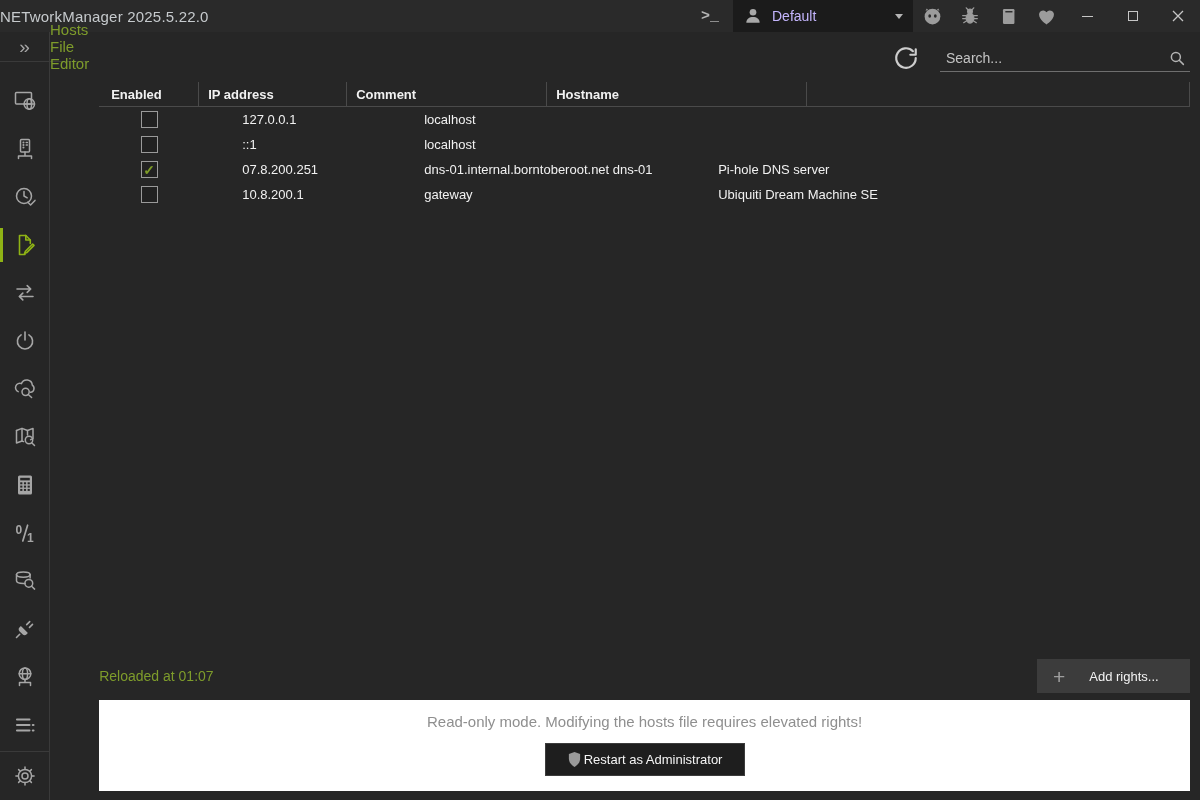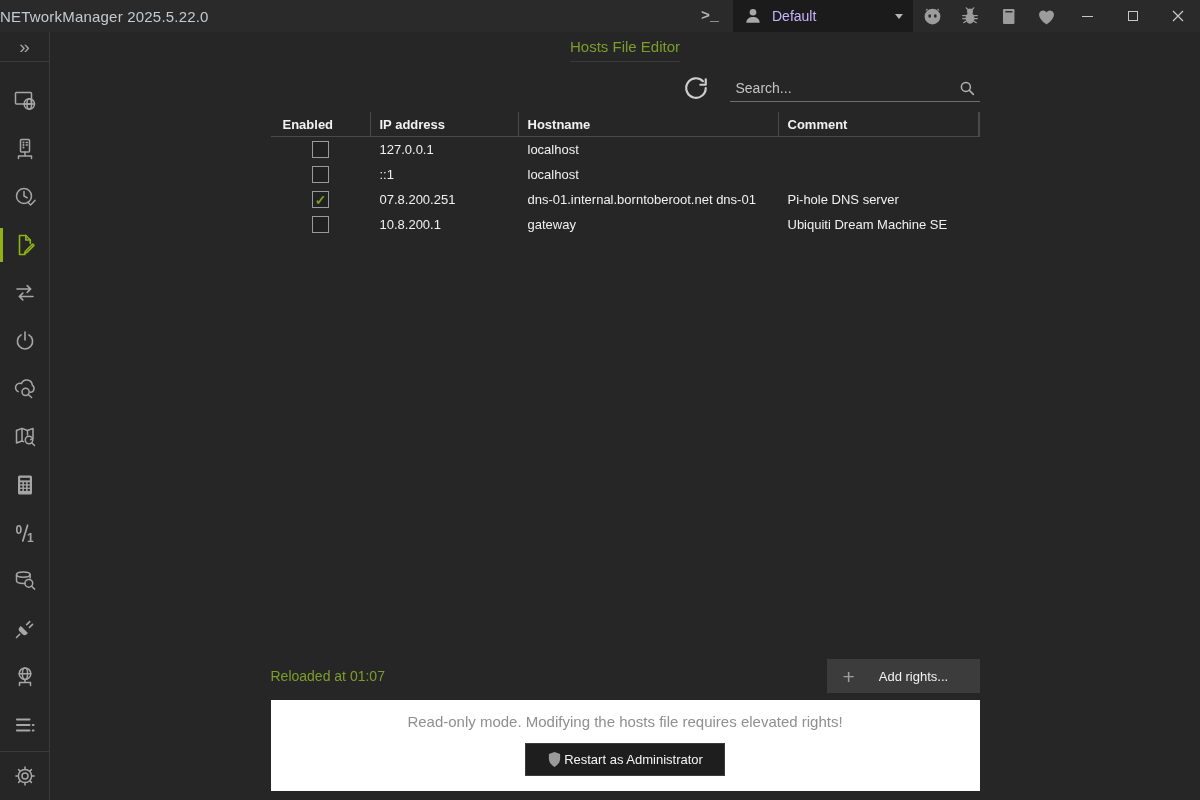--- a/index.html
+++ b/index.html
@@ -37,21 +37,21 @@
   .side-nav { display:flex; flex-direction:column; padding-top:15px; }
   .side-item { height:48px; display:flex; align-items:center; justify-content:center;
                color:#a6a6a6; position:relative; cursor:pointer; }
   .side-item.active { color:#8fb315; }
   .side-item.active .active-bar { position:absolute; left:0; top:7px; width:3px; height:34px;
                background:#8fb315; }
   .sidebar-bottom { margin-top:auto; border-top:1px solid #3a3a3a; }
   .sidebar-bottom .side-item { height:48px; }
 
   
-  .main { flex:1; display:flex; flex-direction:column; min-width:0;align-items:center; }
+  .main { flex:1; display:flex; flex-direction:row; min-width:0; }
   .page-header { height:30px; flex:0 0 30px; display:flex; align-items:center; justify-content:center;
                  border-bottom:1px solid #3a3a3a; }
   .page-title { font-size:15px; color:#7e9c2b; }
   .content { flex:1; display:flex; flex-direction:column; padding:0 10px; min-height:0; }
 
   
   .toolbar { margin-top:10px; height:32px; display:flex; align-items:center; justify-content:flex-end;
              gap:20px; flex:0 0 auto; }
   .refresh-btn { width:28px; height:28px; display:flex; align-items:center; justify-content:center;
                  color:#cdcdcd; cursor:pointer; }
@@ -65,21 +65,21 @@
   
   .tbl { margin-top:8px; }
   .tbl-header { display:flex; height:25px; align-items:stretch; border-bottom:1px solid #4a4a4a; }
   .th { display:flex; align-items:center; font-size:13px; font-weight:bold; color:#f1f1f1;
         border-right:1px solid #4a4a4a; }
   .c-enabled { width:100px; padding-left:12px; }
   .c-ip      { width:148px; padding-left:9px; }
   .c-host    { width:260px; padding-left:9px; }
   .c-comment { width:200px; padding-left:9px; }
   .c-rest    { flex:1; }
-  .tbl-row { display:flex; height:25px; align-items:center; }
+  .tbl-row { display:flex; height:25px; align-items:center;gap:34px; }
   .td { display:flex; align-items:center; font-size:13px; color:#f1f1f1; }
   .td.c-enabled { justify-content:center; padding-left:0; }
   .checkbox { width:17px; height:17px; border:1px solid #9a9a9a; background:#212121;
               display:flex; align-items:center; justify-content:center; cursor:pointer; }
   .checkbox .check { color:#7e9c27; font-size:14px; font-weight:bold; line-height:1; }
 
   
   .status-row { margin-top:auto; display:flex; align-items:center; justify-content:space-between;
                 height:44px; flex:0 0 auto; margin-bottom:2px; }
   .reloaded { font-size:14px; color:#7e9c2b; }
@@ -307,22 +307,22 @@
               <circle cx="10.5" cy="10.5" r="6"></circle>
                 <path d="M15 15l5.5 5.5"></path>
             </svg>
           </div>
         </div>
 
         <div class="tbl">
           <div class="tbl-header">
             <div class="th c-enabled">Enabled</div>
             <div class="th c-ip">IP address</div>
+            <div class="th c-comment">Comment</div>
             <div class="th c-host">Hostname</div>
-            <div class="th c-comment">Comment</div>
             <div class="th c-rest"></div>
           </div>
 
           <div class="tbl-row">
             <div class="td c-enabled">
                 <span class="checkbox">
                   <span class="check"></span>
                 </span>
               </div>
             <div class="td c-ip">127.0.0.1</div>

